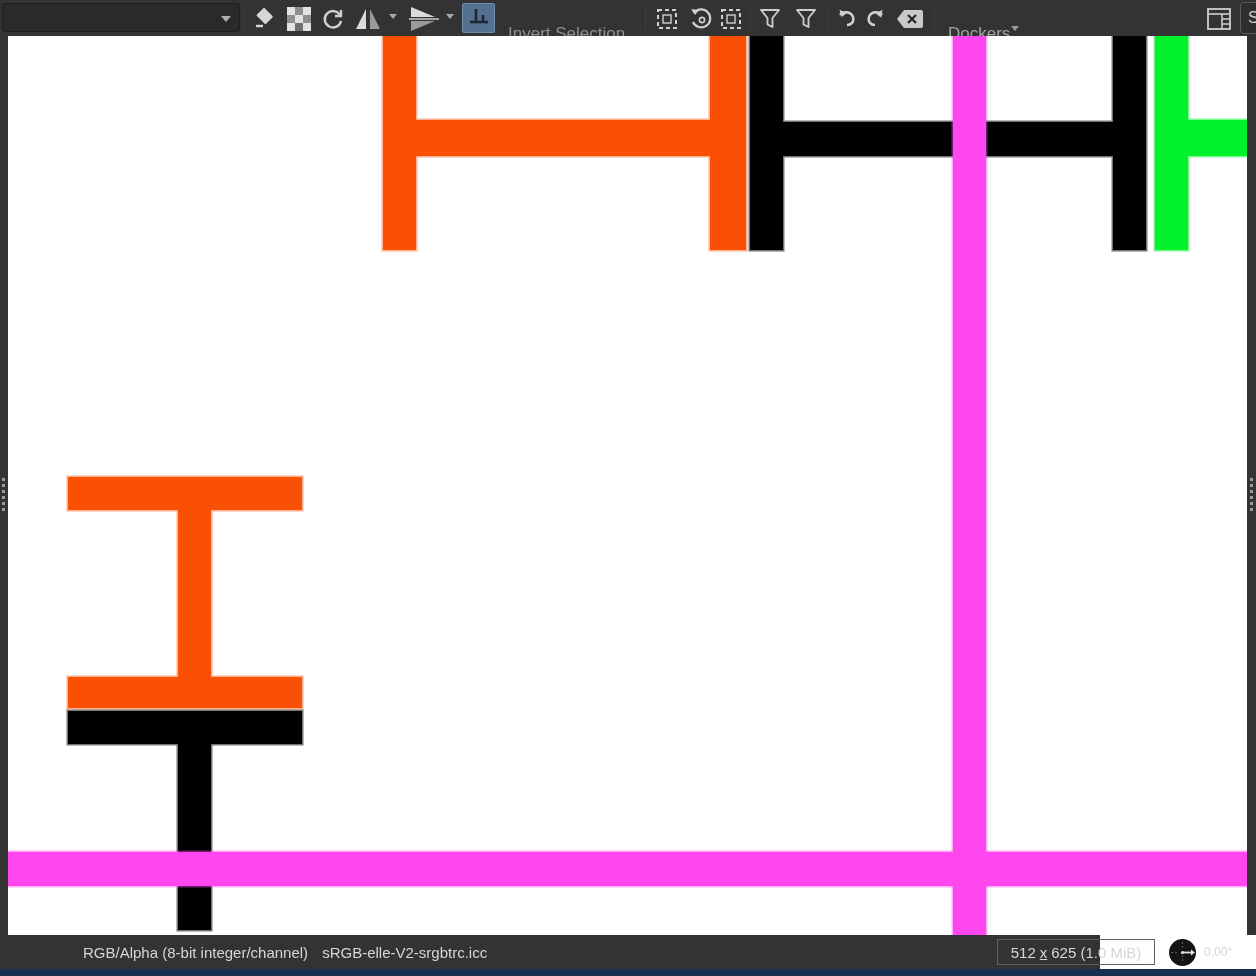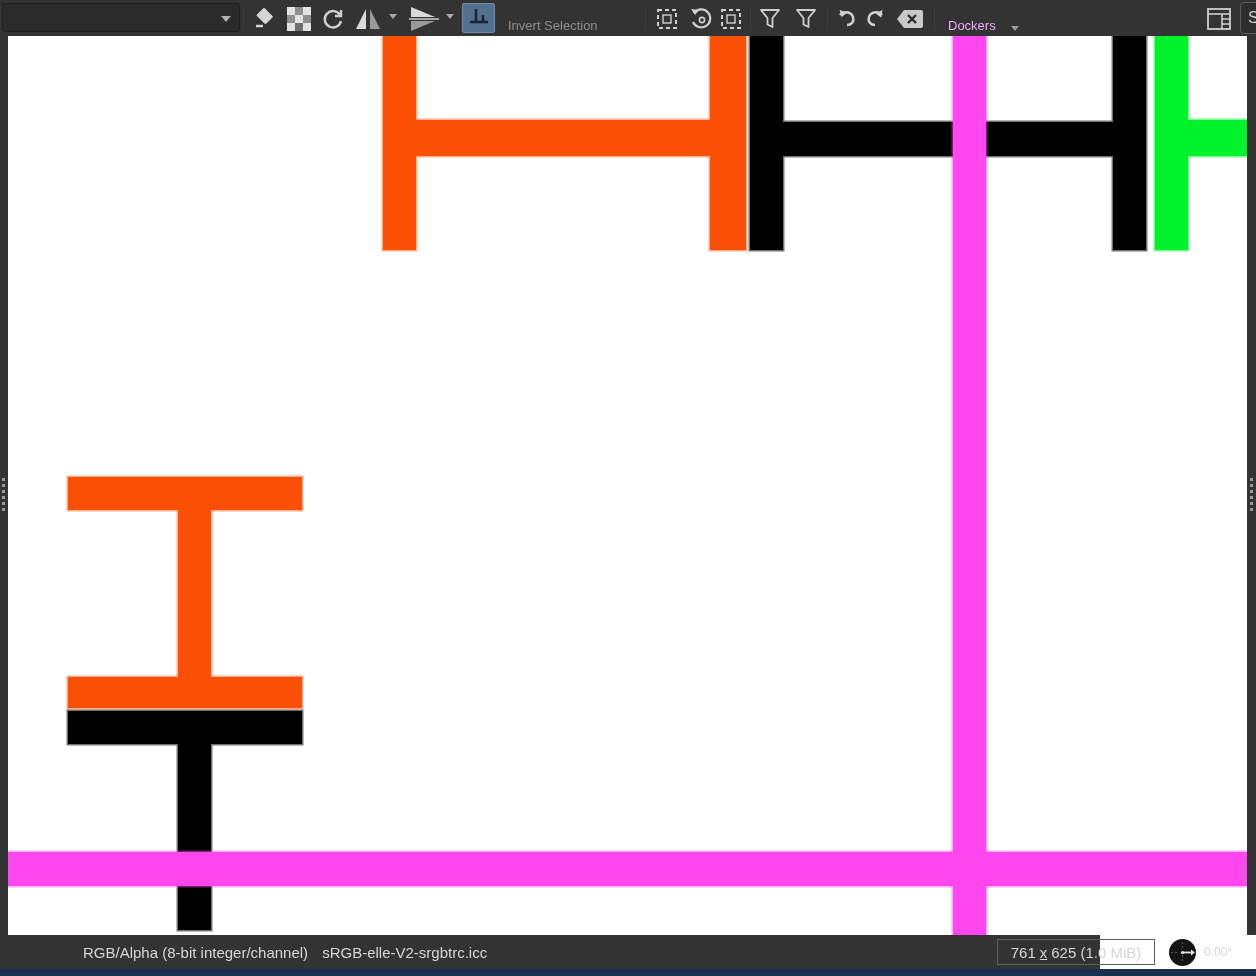--- a/index.html
+++ b/index.html
@@ -11,21 +11,21 @@
   .tb-sep { position:absolute; top:6px; width:1px; height:24px; background:#232323; border-right:1px solid #3d3d3d; }
   .tb-btn { position:absolute; top:5px; height:27px; display:flex; align-items:center; justify-content:center; }
   .combo { position:absolute; left:2px; top:3px; width:238px; height:29px; background:#2a2a2a;
            border:1px solid #1e1e1e; border-radius:3px; }
   .combo .arrow { position:absolute; right:8px; top:12px; width:0; height:0;
                   border-left:5px solid transparent; border-right:5px solid transparent;
                   border-top:6px solid #b0b0b0; }
   .dd-arrow { position:absolute; top:14px; width:0; height:0;
               border-left:4px solid transparent; border-right:4px solid transparent;
               border-top:5px solid #a8a8a8; }
-  .tb-label { position:absolute; top:8px; height:36px; line-height:36px; font-size:13px; white-space:nowrap; }
+  .tb-label { position:absolute; top:16px; height:36px; line-height:36px; font-size:17px; white-space:nowrap; }
   .highlight-btn { position:absolute; left:462px; top:3px; width:33px; height:30px; background:#53718f;
                    border:1px solid #6e8cab; border-radius:2px; display:flex; align-items:center; justify-content:center; }
   .dockers-arrow { position:absolute; left:1011px; top:26px; width:0; height:0;
                    border-left:4px solid transparent; border-right:4px solid transparent;
                    border-top:5px solid #9a9a9a; }
   .right-edge-btn { position:absolute; left:1240px; top:2px; width:22px; height:32px;
                     border:1px solid #5a5a5a; border-radius:4px; background:#2e2e2e;
                     color:#d0d0d0; font-size:16px; line-height:30px; padding-left:7px; }
 
   
@@ -168,21 +168,21 @@
 
   <div class="tb-btn" style="left:892px;width:36px">
     <svg class="icon" width="34" height="26" viewBox="0 0 34 26">
       <path d="M11 4 H28 Q30 4 30 6 V20 Q30 22 28 22 H11 L4 13 Z" fill="#c9c9c9"></path>
       <path d="M15 9 L23 17 M23 9 L15 17" stroke="#2c2c2c" stroke-width="2.4"></path>
     </svg>
   </div>
 
   <div class="tb-sep" style="left:934px"></div>
 
-  <span class="tb-label" style="left:948px;color:#f0abfc;">Dockers</span>
+  <span class="tb-label" style="left:948px;color:#a3a3a3;">Dockers</span>
   <span class="dockers-arrow"></span>
 
   <div class="tb-btn" style="left:1204px;width:30px">
     <svg class="icon" width="28" height="28" viewBox="0 0 28 28">
       <rect x="3" y="4" width="22" height="20" fill="none" stroke="#cfcfcf" stroke-width="1.8"></rect>
       <path d="M3 9 H25" stroke="#cfcfcf" stroke-width="1.6"></path>
       <path d="M17 9 V24" stroke="#cfcfcf" stroke-width="1.6"></path>
       <path d="M17 14 H25 M17 19 H25" stroke="#cfcfcf" stroke-width="1.4"></path>
     </svg>
   </div>
@@ -222,21 +222,21 @@
       <polygon points="2,852 1260,852 1260,886 2,886" fill="#ff46ef" stroke="rgba(255,70,239,0.45)" stroke-width="3"></polygon>
     </svg>
 </div>
 
 <div id="statusbar">
   <div id="status-text">
     <span>RGB/Alpha (8-bit integer/channel)</span>
     <span>sRGB-elle-V2-srgbtrc.icc</span>
   </div>
   <div id="dims-box">
-    <span>761</span>
+    <span>512</span>
     <span class="ux">x</span>
     <span>625 (1.0 MiB)</span>
   </div>
   <div id="angle-dial">
     <svg class="icon" width="27" height="27" viewBox="0 0 27 27">
       <path d="M13.5 3 V11 M13.5 16 V24" stroke="#5a5a5a" stroke-width="1" stroke-dasharray="2 2"></path>
       <path d="M2 13.5 H10" stroke="#5a5a5a" stroke-width="1" stroke-dasharray="2 2"></path>
       <path d="M13.5 13.5 H23" stroke="#e0e0e0" stroke-width="1.8"></path>
       <path d="M22 10.5 L26 13.5 L22 16.5 Z" fill="#e0e0e0"></path>
       <circle cx="13.5" cy="13.5" r="1.6" fill="#e0e0e0"></circle>

